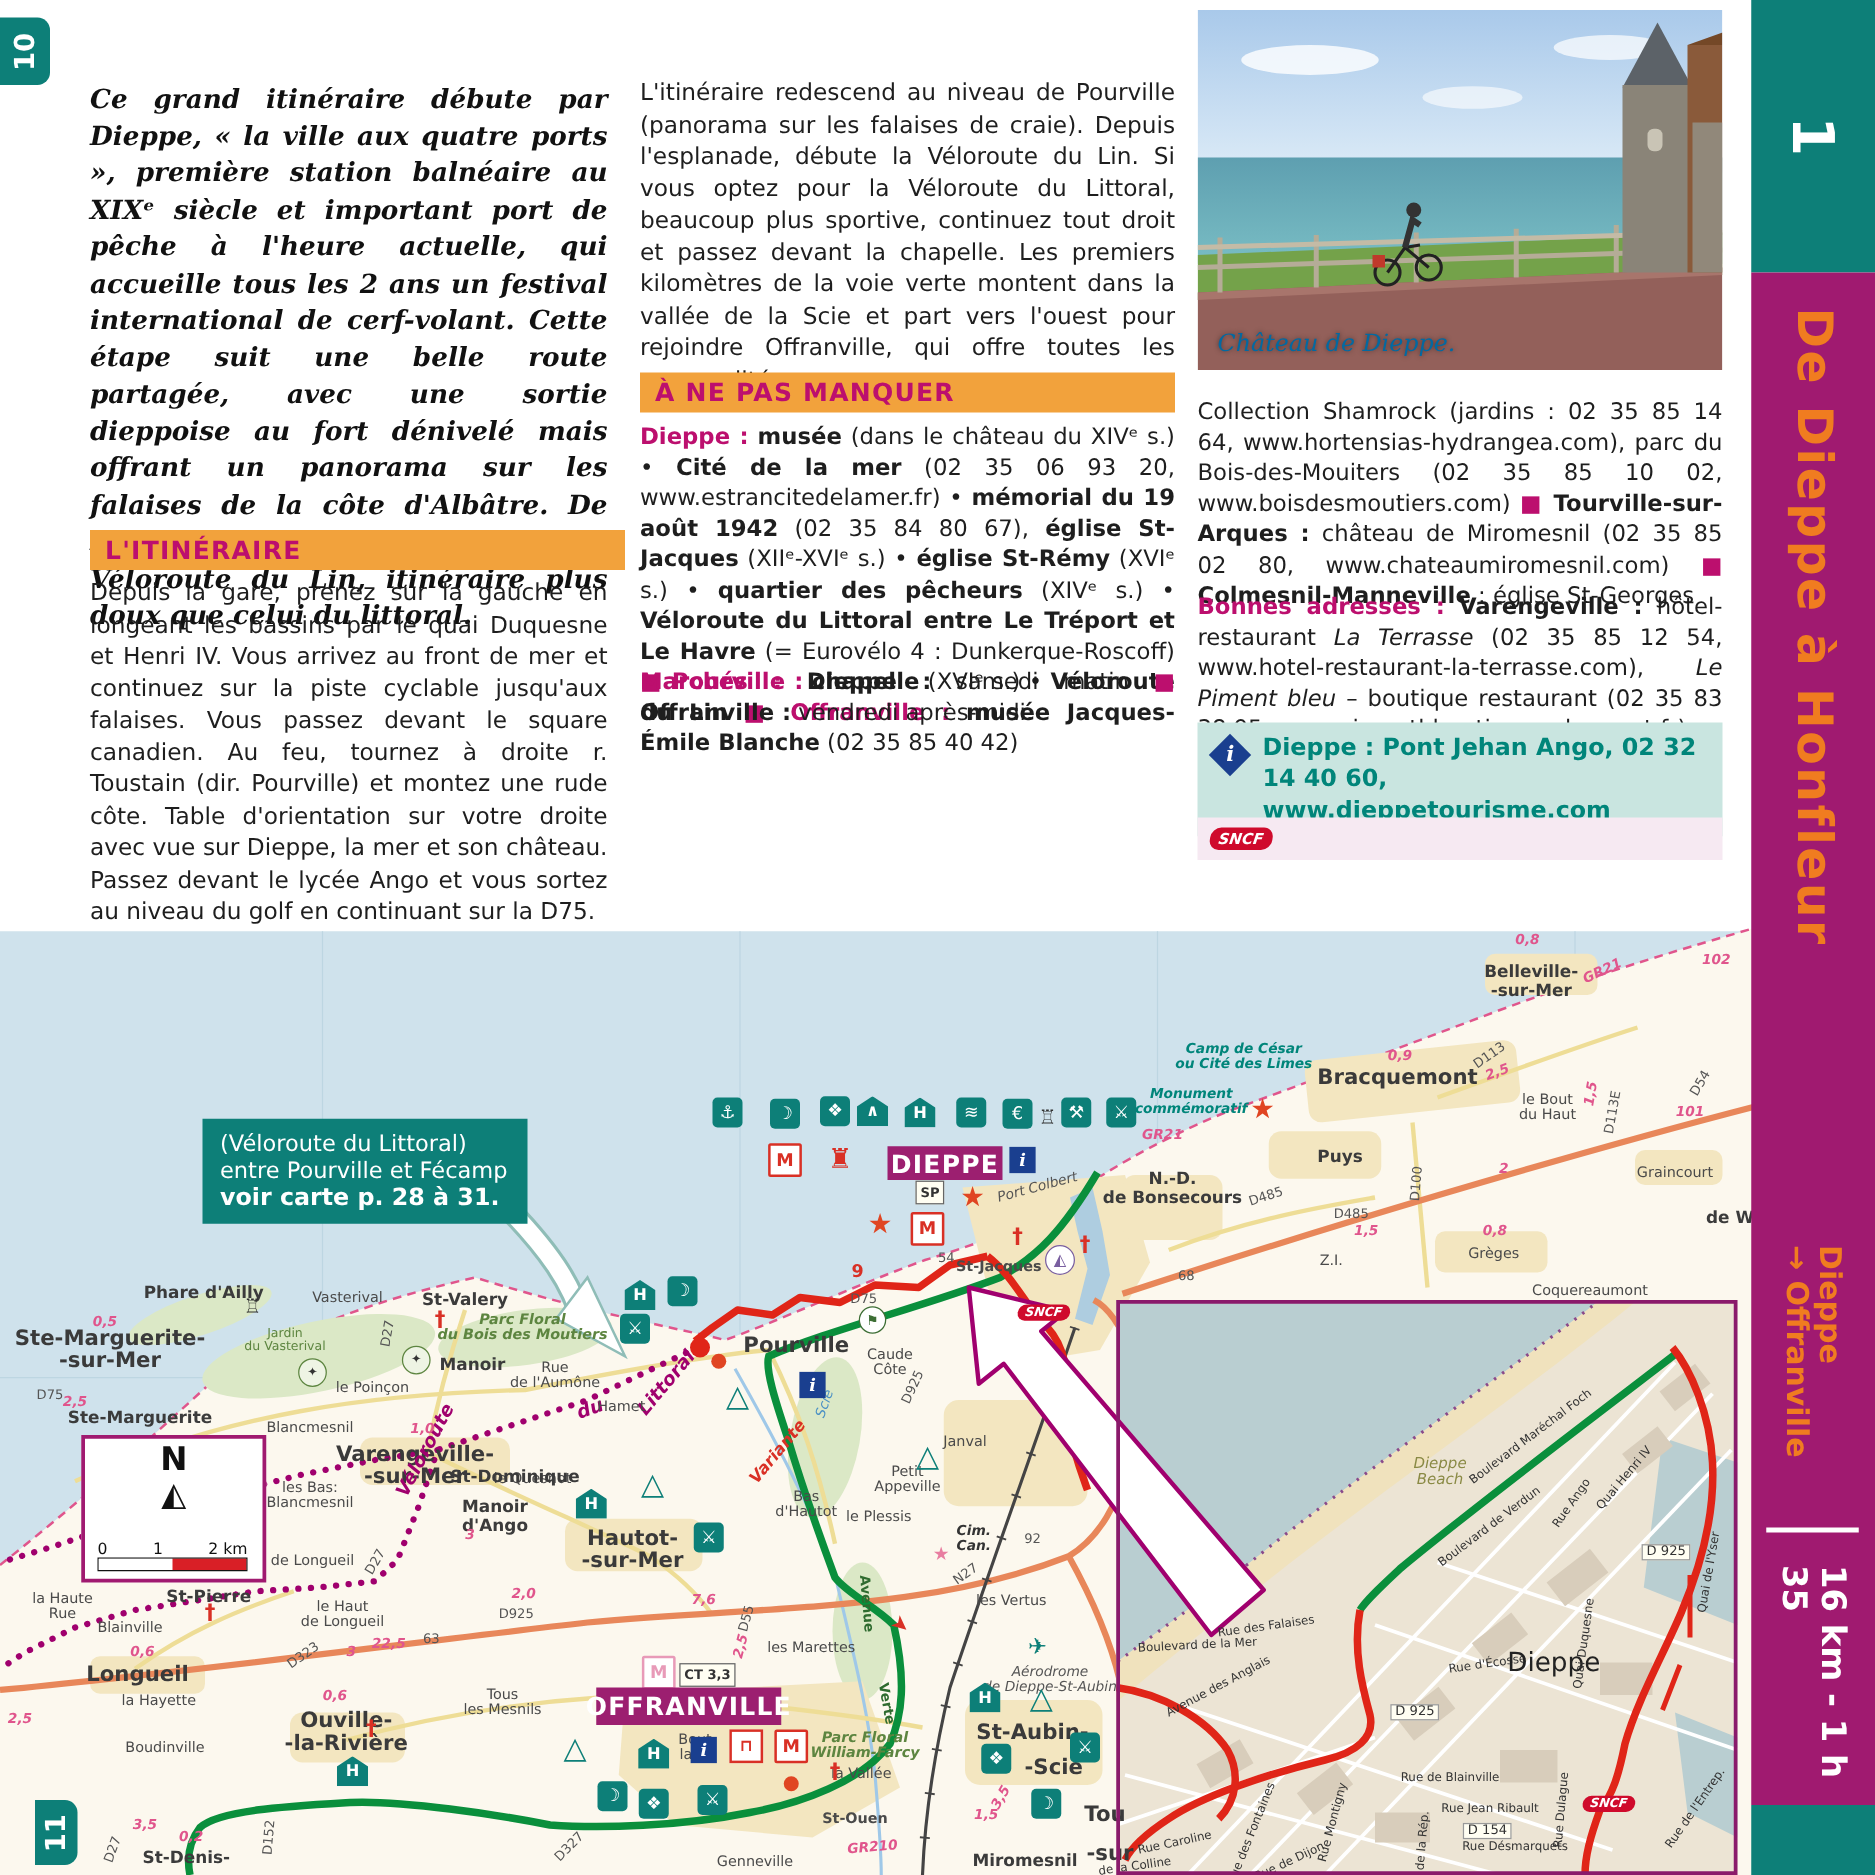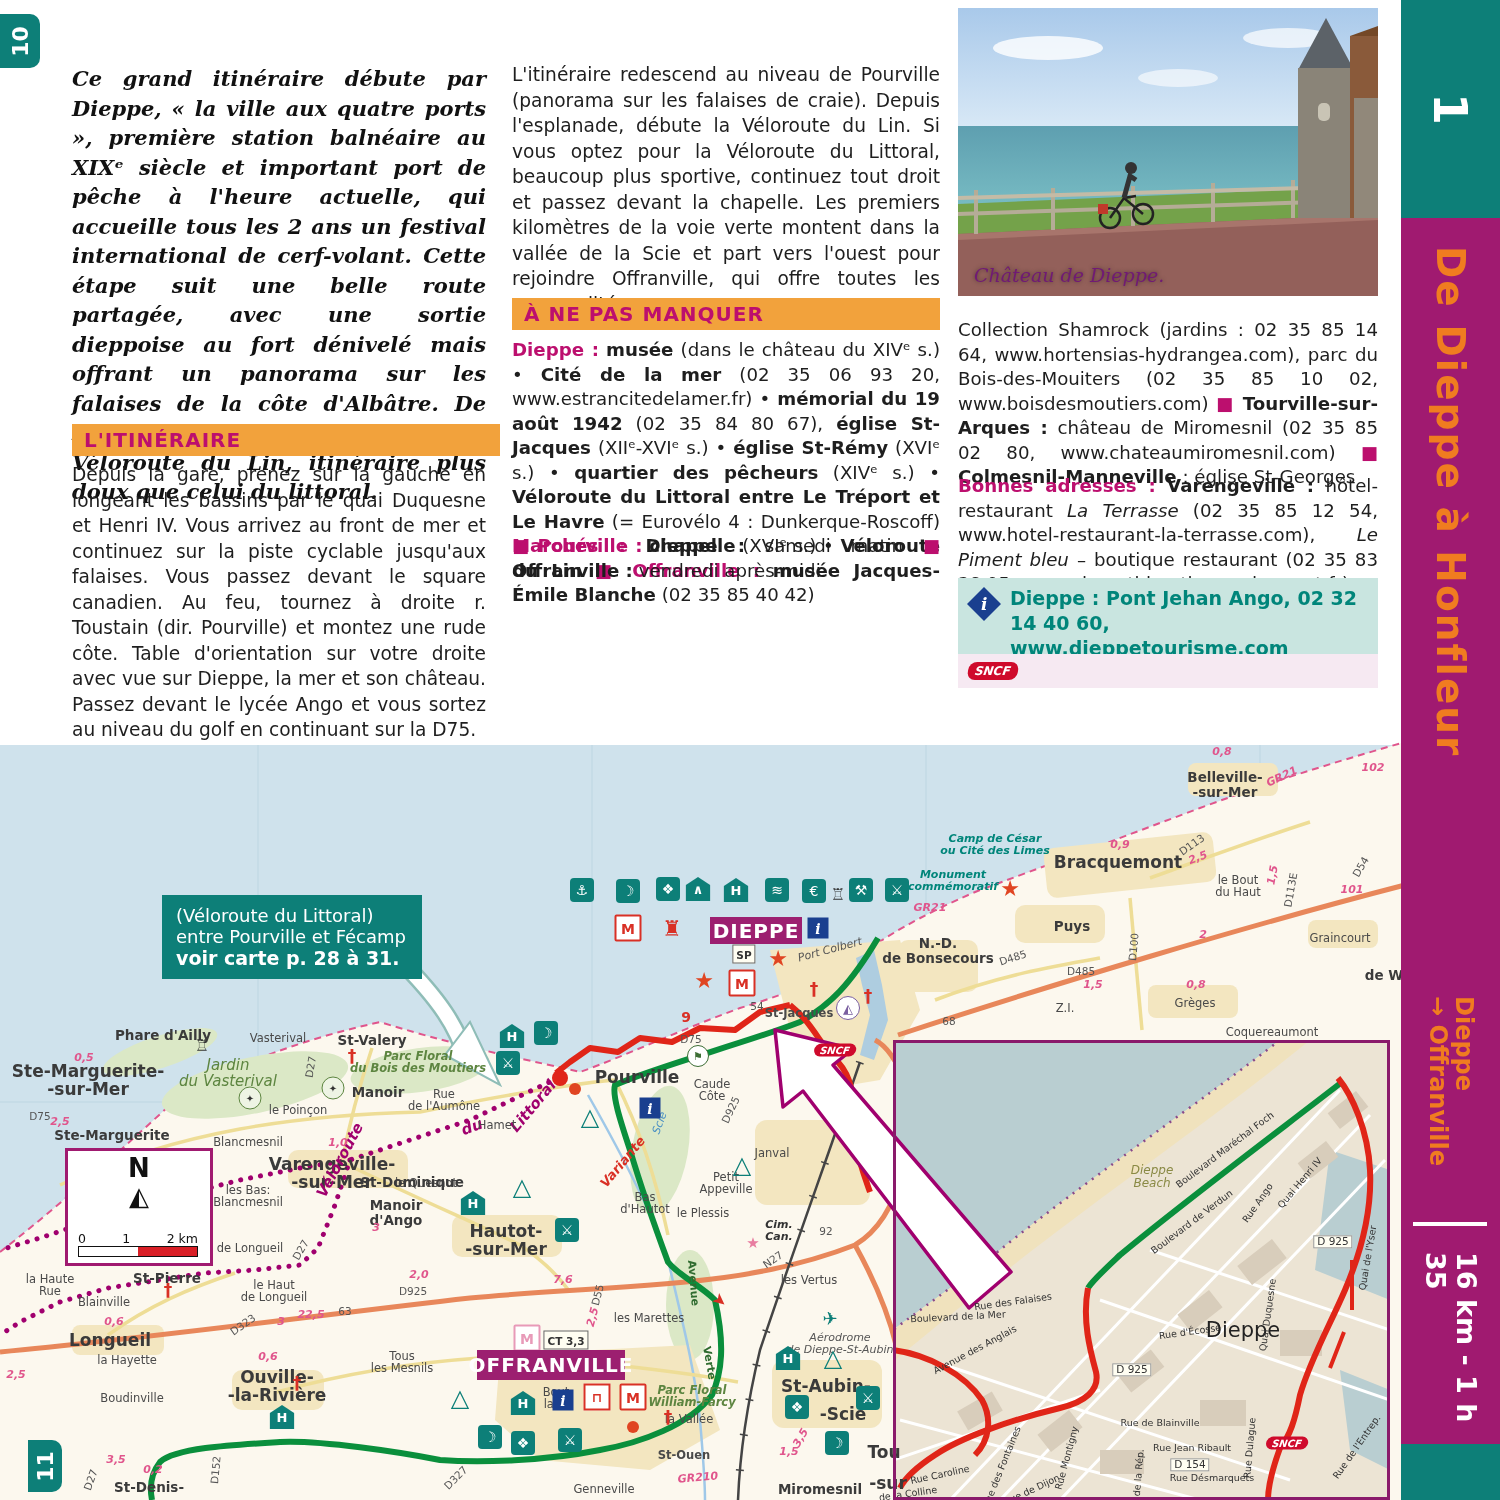--- a/index.html
+++ b/index.html
@@ -41,32 +41,32 @@
           color:#fff;font-weight:bold;font-size:46px;z-index:41;}
   .sb-num span{transform:rotate(90deg);display:block;}
   .vtext{writing-mode:vertical-rl;position:absolute;left:50%;transform:translateX(-50%);}
   .sb-title{top:28px;color:#f07c20;font-weight:bold;font-size:39px;letter-spacing:2px;}
   .sb-sub{top:778px;color:#f07c20;font-weight:bold;font-size:24px;line-height:1.1;}
   .sb-sub span{display:block;}
   .sb-rule{position:absolute;top:1004px;left:12px;width:74px;height:4px;background:#fff;}
   .sb-stat{top:1034px;color:#fff;font-weight:bold;font-size:27px;}
   
   #photo{position:absolute;left:958px;top:8px;width:420px;height:288px;overflow:hidden;}
-  #photo .caption{position:absolute;left:16px;bottom:10px;color:#701a75;font-style:italic;
+  #photo .caption{position:absolute;left:16px;bottom:10px;color:#0369a1;font-style:italic;
                   font-family:"DejaVu Serif",serif;font-size:19px;text-shadow:0 0 4px rgba(0,0,0,.5);}
   
   #geo{position:absolute;left:0;top:0;z-index:1;}
   #overlay{position:absolute;left:0;top:0;width:1500px;height:1500px;z-index:2;pointer-events:none;}
   .ml{position:absolute;white-space:pre-line;text-align:center;line-height:1.08;}
   .c-town{font-weight:bold;font-size:13.5px;color:#3b3b3b;}
   .c-townbig{font-weight:bold;font-size:17px;color:#3a3a3a;}
   .c-small{font-size:11.5px;color:#4a4a4a;}
   .c-smallb{font-size:11.5px;font-weight:bold;color:#4a4a4a;}
   .c-green{font-style:italic;font-weight:bold;font-size:11.5px;color:#5d8540;}
-  .c-greenit{font-style:italic;font-size:15px;color:#5d8540;}
+  .c-greenit{font-size:10px;color:#5d8540;}
   .c-teal{font-style:italic;font-weight:bold;font-size:11px;color:#00857a;}
   .c-num{font-size:11px;font-weight:bold;font-style:italic;color:#e0558c;}
   .c-road{font-size:10.5px;color:#555;}
   .c-roadbox{font-size:10.5px;color:#333;background:#fffef2;border:1px solid #999;padding:0 3px;}
   .c-mag{font-size:15px;font-weight:bold;font-style:italic;color:#a0006e;}
   .c-redit{font-size:13px;font-weight:bold;font-style:italic;color:#d93025;}
   .c-blue{font-size:11px;font-style:italic;color:#4a90c4;}
   .c-gr{font-size:11px;font-weight:bold;font-style:italic;color:#e0558c;}
   .c-it{font-size:11px;font-style:italic;color:#555;}
   .c-cim{font-size:11px;font-weight:bold;font-style:italic;color:#333;}

